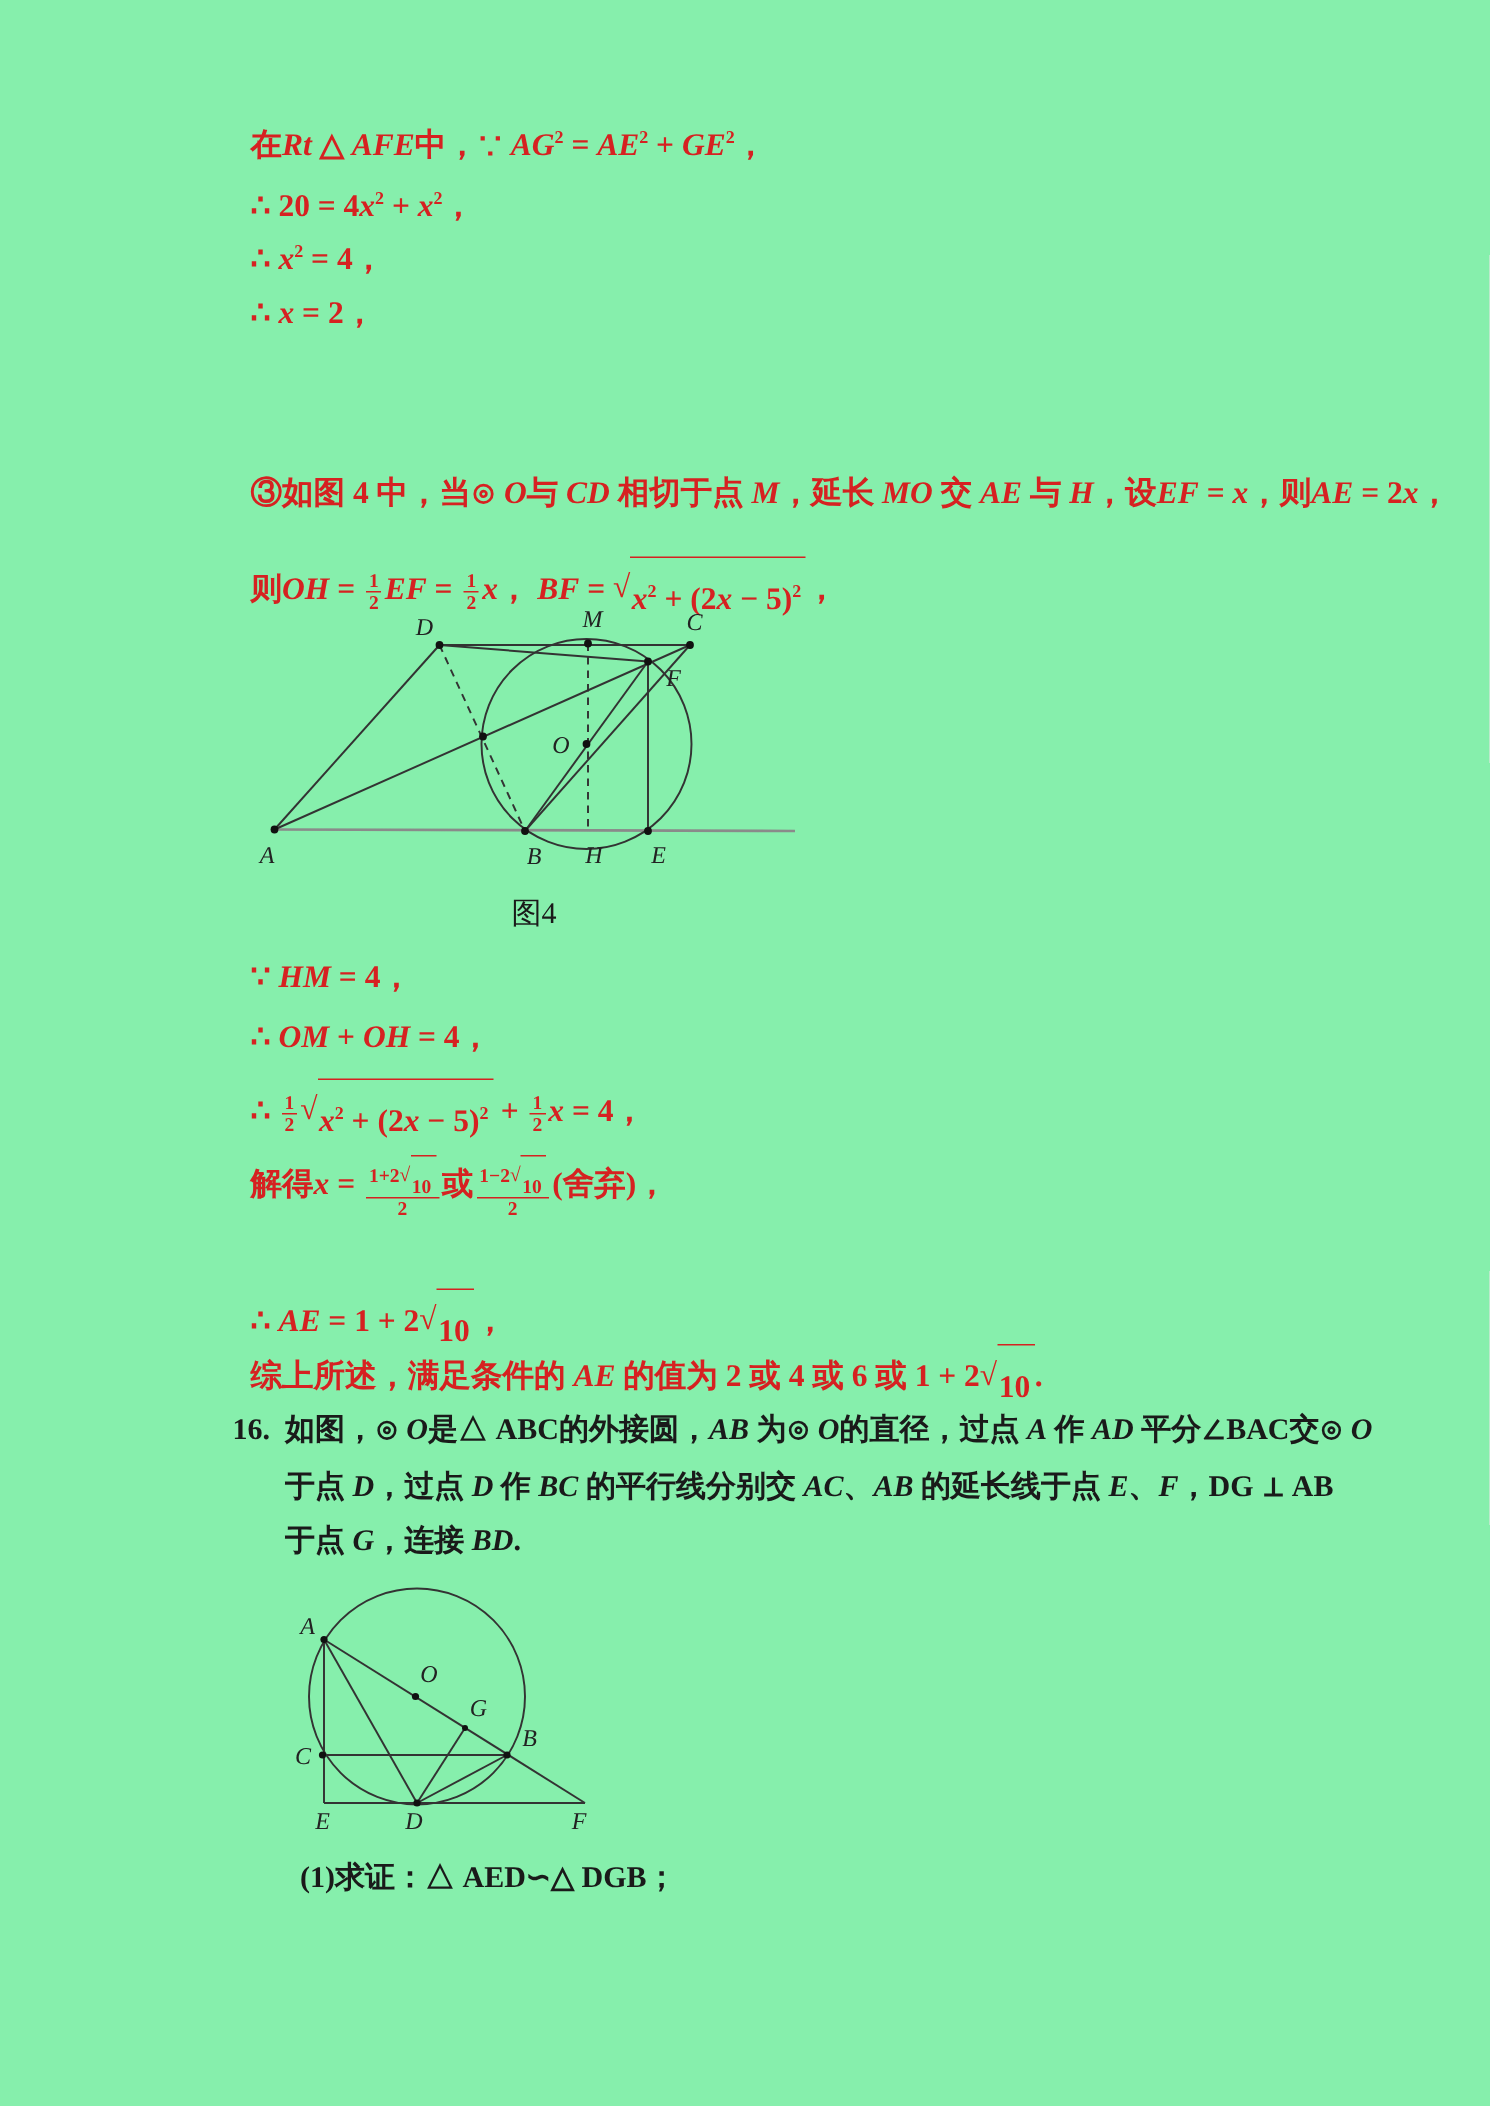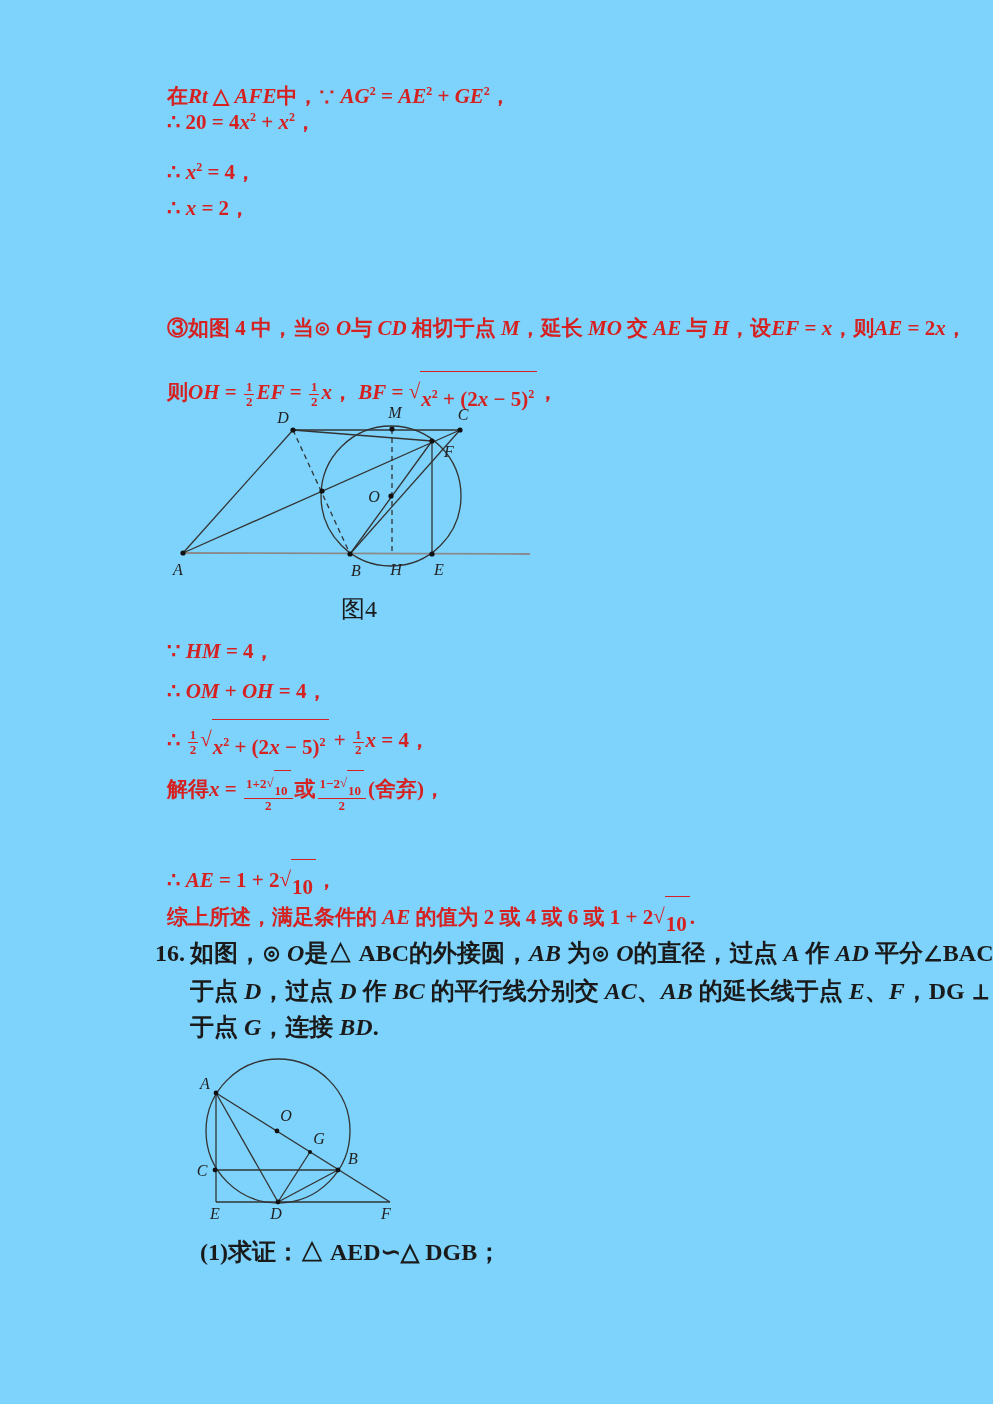--- a/index.html
+++ b/index.html
@@ -1,31 +1,31 @@
 <!DOCTYPE html>
 <html><head>
 <meta charset="utf-8">
 <style>
   html,body{margin:0;padding:0;background:#e8e8e8;}
   .page{
     position:relative;
     width:993px;height:1404px;
     margin:0 auto;
-    background:#7dd3fc;
+    background:#86efac;
     font-family:"Liberation Serif", serif;
     overflow:hidden;
   }
   .mline{
     position:absolute;
     white-space:nowrap;
     line-height:28px;
     height:28px;
   }
   .red{ color:#d62121; font-weight:bold; font-size:21px; }
-  .blk{ color:#1a1a1a; font-weight:600; font-size:24px; }
+  .blk{ color:#1a1a1a; font-weight:600; font-size:20px; }
   .mi{ font-style:italic; }
   sup{ font-size:12px; line-height:0; vertical-align:super; }
   .frac{
     display:inline-block; vertical-align:middle;
     text-align:center; line-height:1.05; margin:0 2px;
   }
   .frac .num{ display:block; font-size:13px; padding:0 2px; }
   .frac .den{ display:block; font-size:13px; border-top:1.5px solid currentColor; padding:0 2px; }
   .frac .num .rad, .frac .den .rad{ font-size:1em; }
   .sqrt{ display:inline-flex; vertical-align:baseline; }
@@ -38,21 +38,21 @@
   .dot{ fill:#111; stroke:none; }
   .flabel{ font:italic 16px "Liberation Serif", serif; fill:#222; text-anchor:middle; }
   .caption{ font-weight:500; }
 </style>
 </head>
 <body>
 
 <div class="page">
 
   <div class="mline red" style="left:167px;top:82px">在<span class="mi">Rt</span> △ <span class="mi">AFE</span>中，∵ <span class="mi">AG</span><sup>2</sup> = <span class="mi">AE</span><sup>2</sup> + <span class="mi">GE</span><sup>2</sup>，</div>
-  <div class="mline red" style="left:167px;top:108px">∴ 20 = 4<span class="mi">x</span><sup>2</sup> + <span class="mi">x</span><sup>2</sup>，</div>
+  <div class="mline red" style="left:167px;top:123px">∴ 20 = 4<span class="mi">x</span><sup>2</sup> + <span class="mi">x</span><sup>2</sup>，</div>
   <div class="mline red" style="left:167px;top:158px">∴ <span class="mi">x</span><sup>2</sup> = 4，</div>
   <div class="mline red" style="left:167px;top:194px">∴ <span class="mi">x</span> = 2，</div>
 
   <div class="mline red" style="left:167px;top:314px">③如图 4 中，当⊙ <span class="mi">O</span>与 <span class="mi">CD</span> 相切于点 <span class="mi">M</span>，延长 <span class="mi">MO</span> 交 <span class="mi">AE</span> 与 <span class="mi">H</span>，设<span class="mi">EF</span> = <span class="mi">x</span>，则<span class="mi">AE</span> = 2<span class="mi">x</span>，</div>
   <div class="mline red" style="left:167px;top:371px">则<span class="mi">OH</span> = <span class="frac"><span class="num">1</span><span class="den">2</span></span><span class="mi">EF</span> = <span class="frac"><span class="num">1</span><span class="den">2</span></span><span class="mi">x</span>， <span class="mi">BF</span> = <span class="sqrt">
         <span class="rad">√</span>
         <span class="radc"><span class="mi">x</span><sup>2</sup> + (2<span class="mi">x</span> − 5)<sup>2</sup></span>
       </span>，</div>
 
   <svg class="fig" style="left:160px;top:403px" width="380" height="180" viewBox="0 0 380 180">

